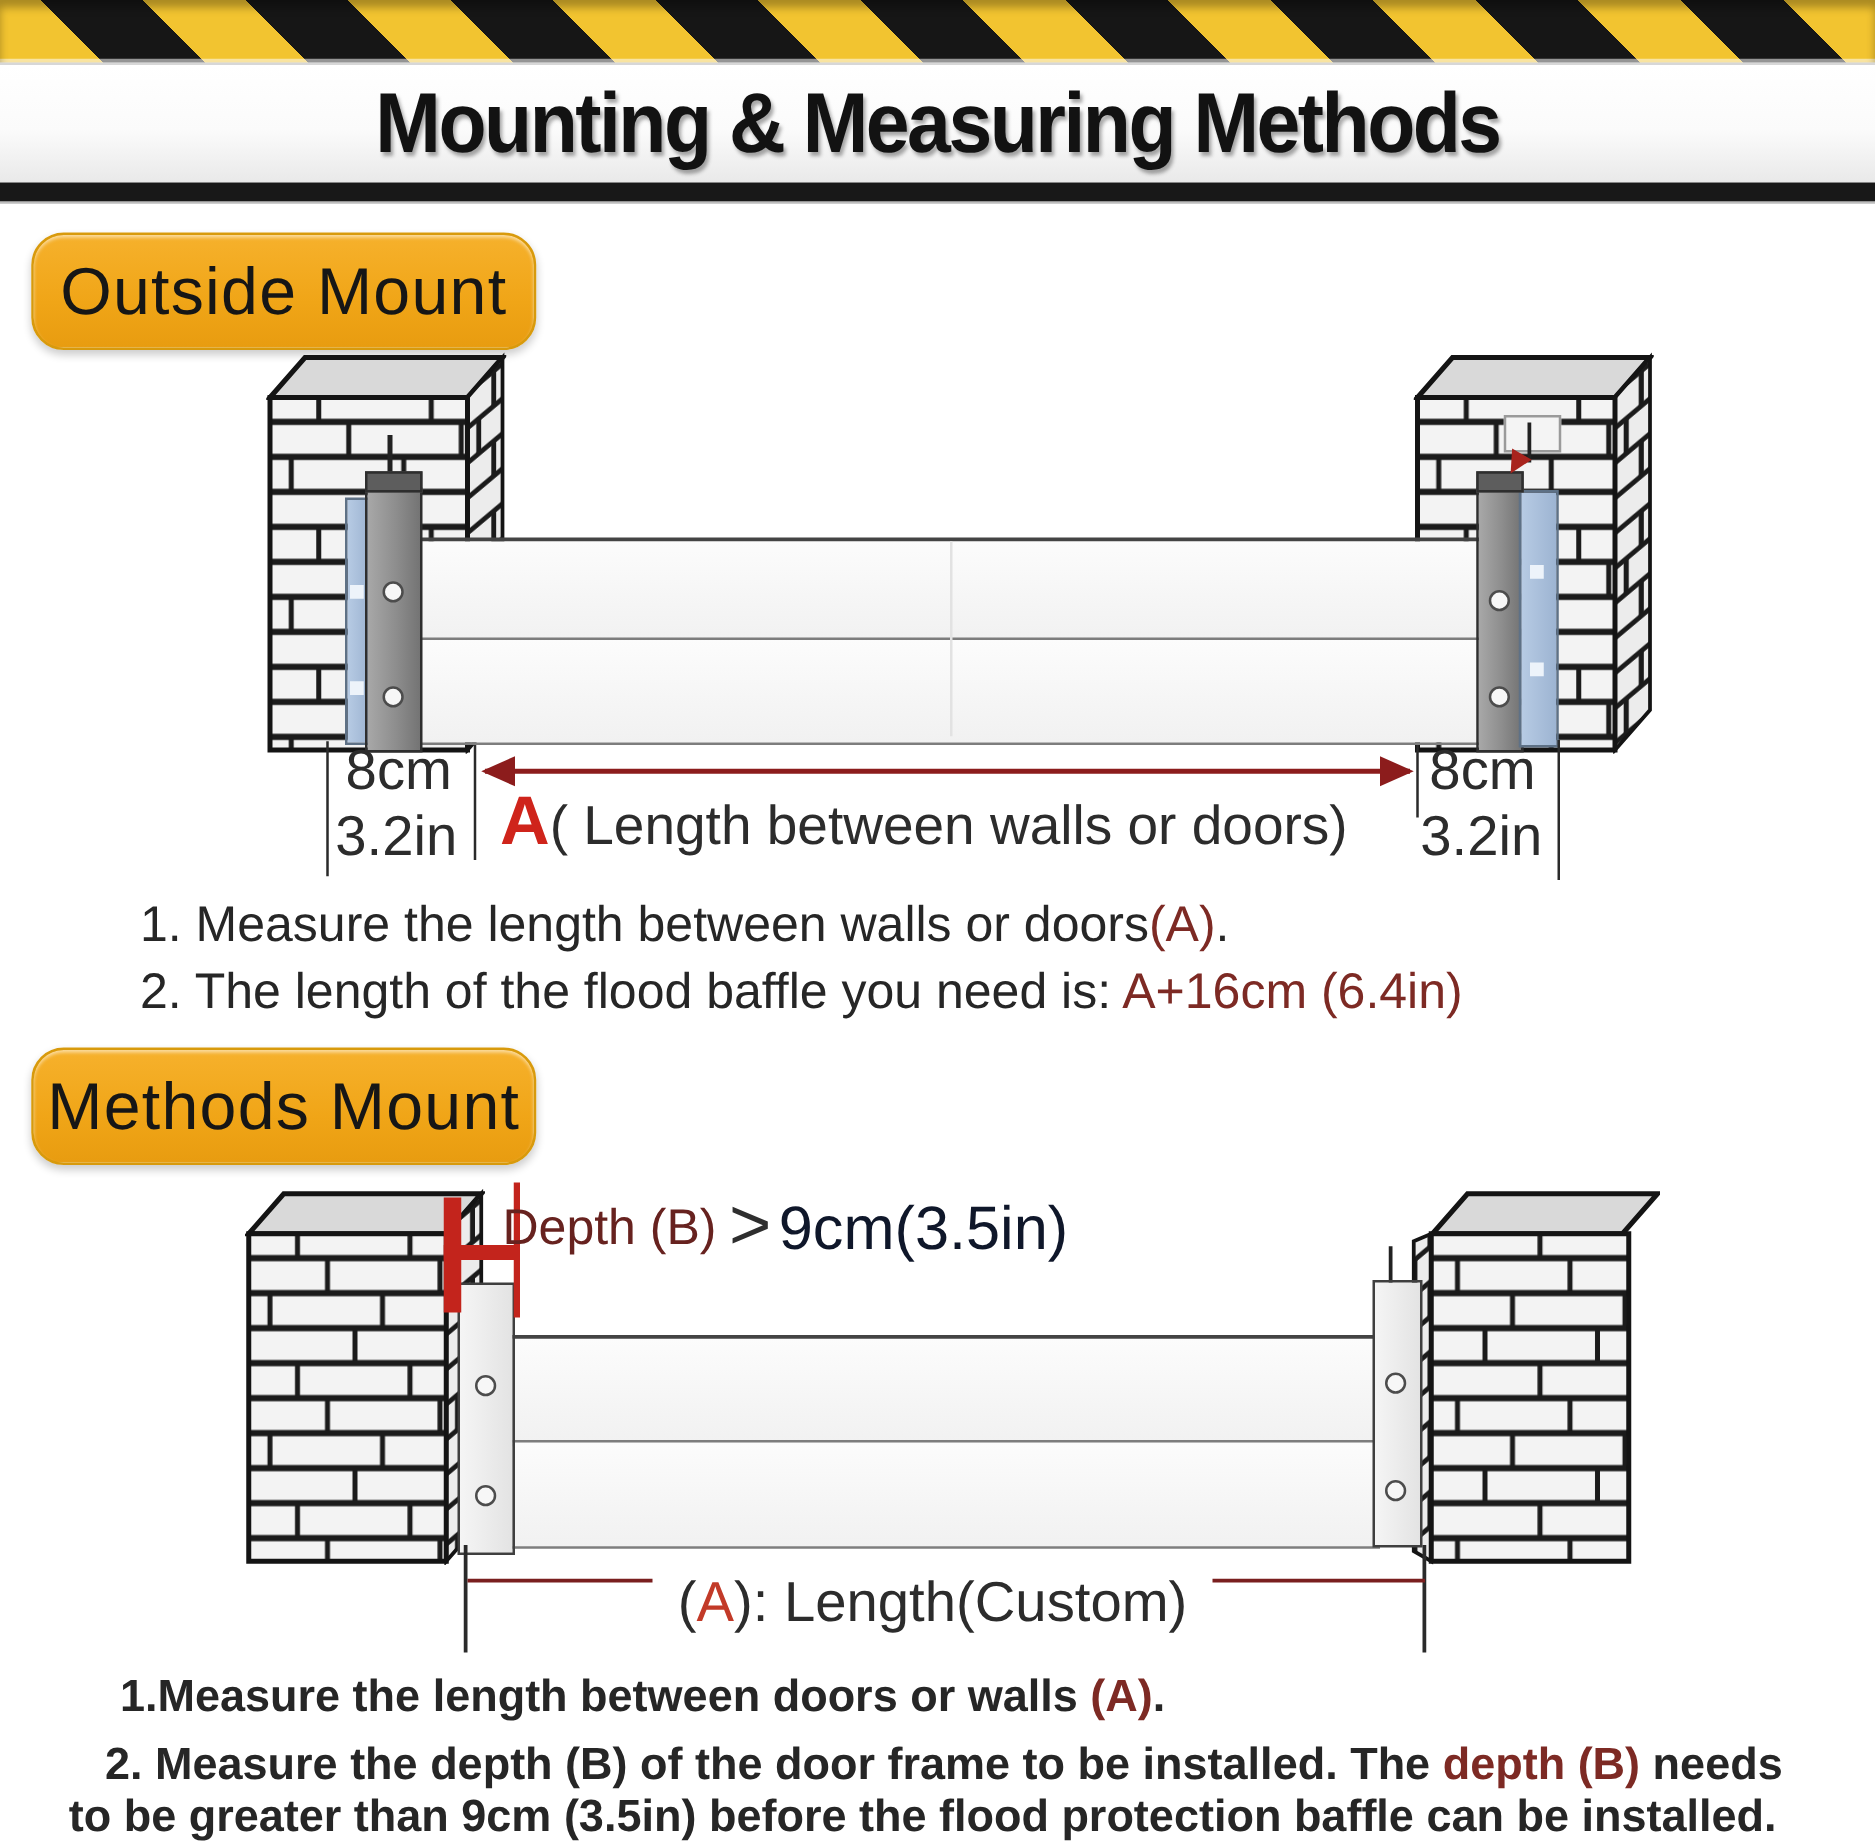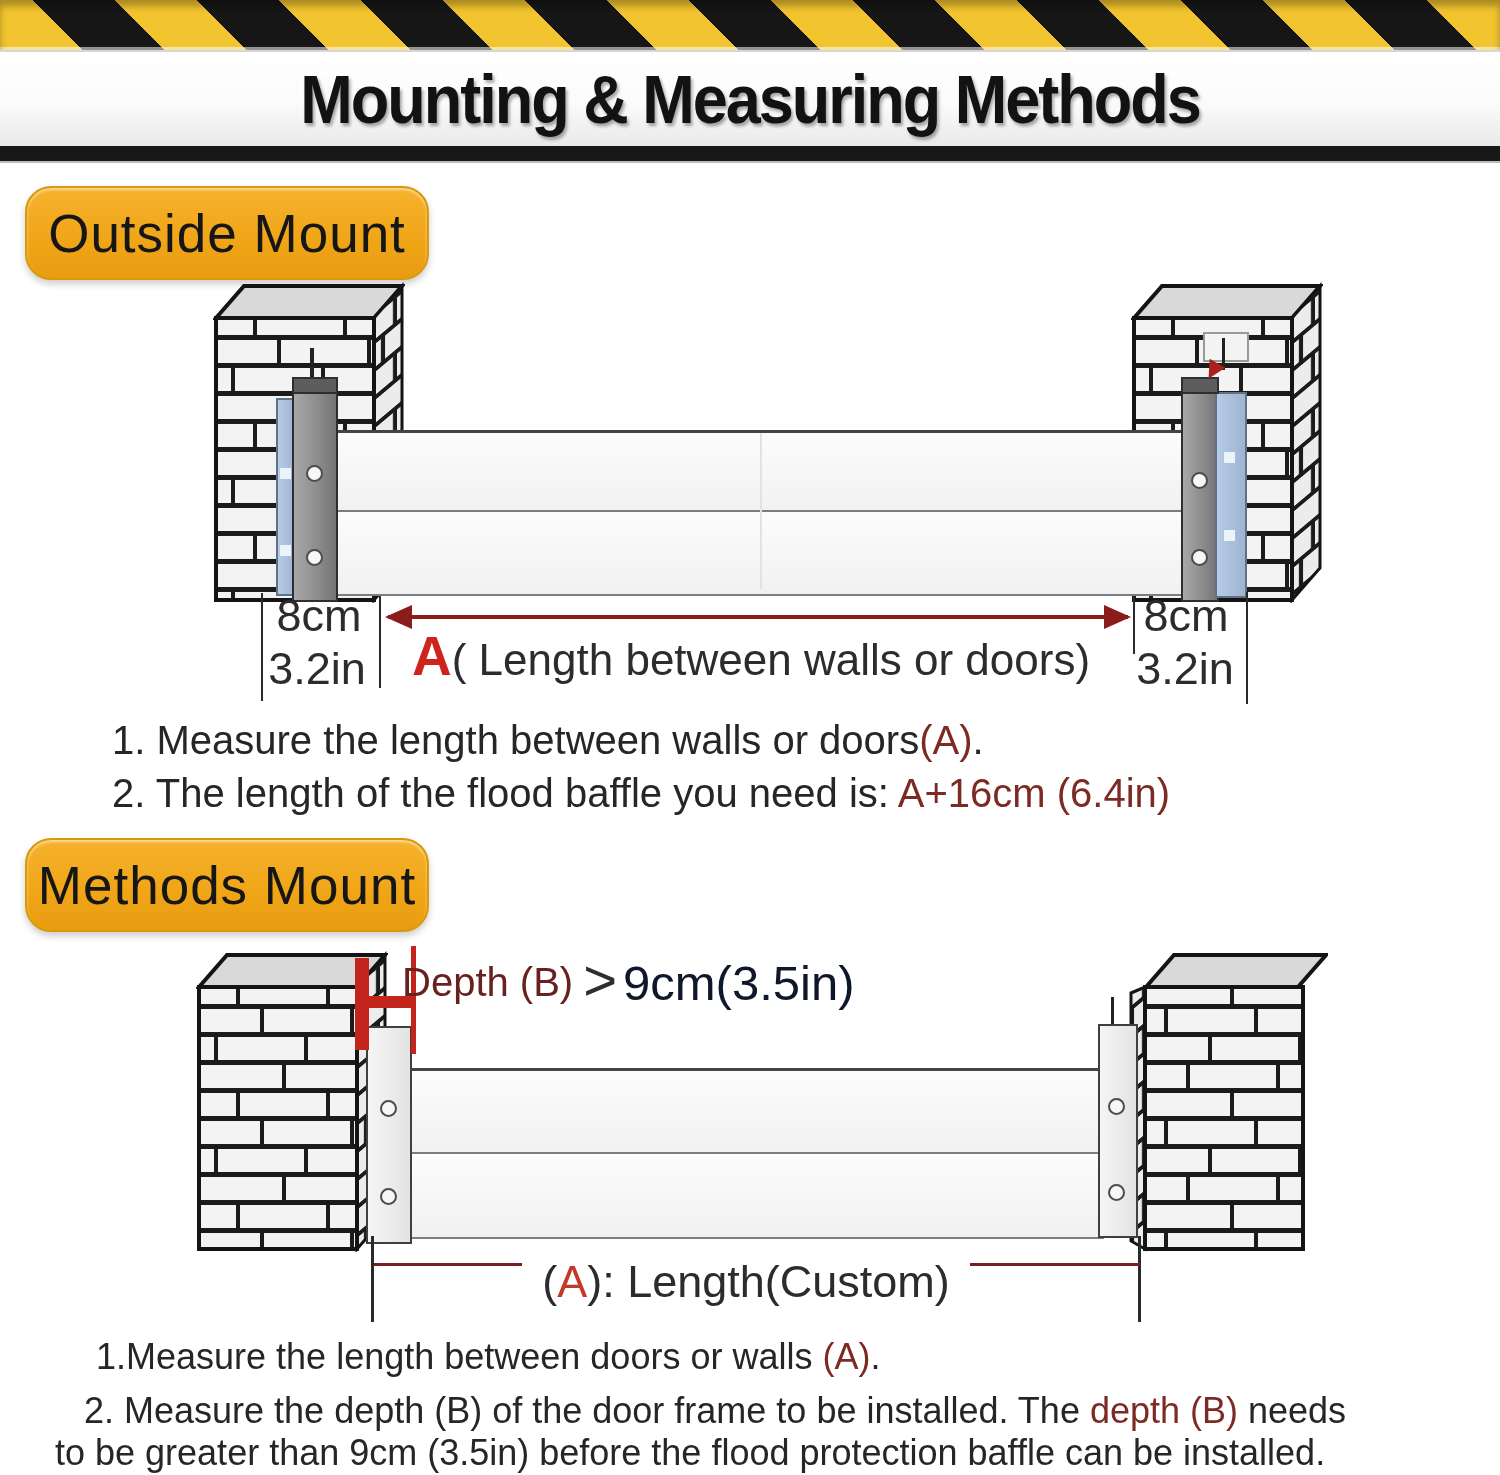--- a/index.html
+++ b/index.html
@@ -56,25 +56,25 @@
   .dim-arrow .head-r{position:absolute;right:0;top:0;width:0;height:0;
         border-top:12px solid transparent;border-bottom:12px solid transparent;
         border-left:27px solid #8c1c1c;}
   .hline{height:3px;background:#7a1f1f;z-index:8;}
   .redbar{background:#c3241c;z-index:8;}
   .mini-arrow{width:0;height:0;border-left:9px solid transparent;border-right:9px solid transparent;
         border-top:18px solid #a8231d;transform:rotate(30deg);z-index:8;}
 
   
   .meas{font-size:45px;color:#2c2c2c;text-align:center;line-height:1.05;z-index:9;}
-  .alabel{font-size:44px;color:#2c2c2c;white-space:nowrap;z-index:9;margin-left:12px;}
+  .alabel{font-size:44px;color:#2c2c2c;white-space:nowrap;z-index:9;}
   .alabel .var{color:#cf241b;font-weight:700;font-size:55px;}
   .step{font-size:40px;color:#262626;white-space:nowrap;z-index:9;}
   .step .em{color:#7d2a24;}
-  .step.small{font-size:36px;}
+  .step.small{font-size:36px;font-weight:bold;}
   .depth-label{display:flex;align-items:center;white-space:nowrap;z-index:9;}
   .depth-label .dname{font-size:40px;color:#67221f;}
   .depth-label .dgt{font-size:58px;color:#2e2e2e;margin:0 6px 6px 10px;}
   .depth-label .dval{font-size:49px;color:#0f172a;}
   .len-label{font-size:45px;color:#2c2c2c;text-align:center;white-space:nowrap;z-index:9;}
   .len-label .var{color:#c23a28;}
 </style>
 </head>
 <body>
 

